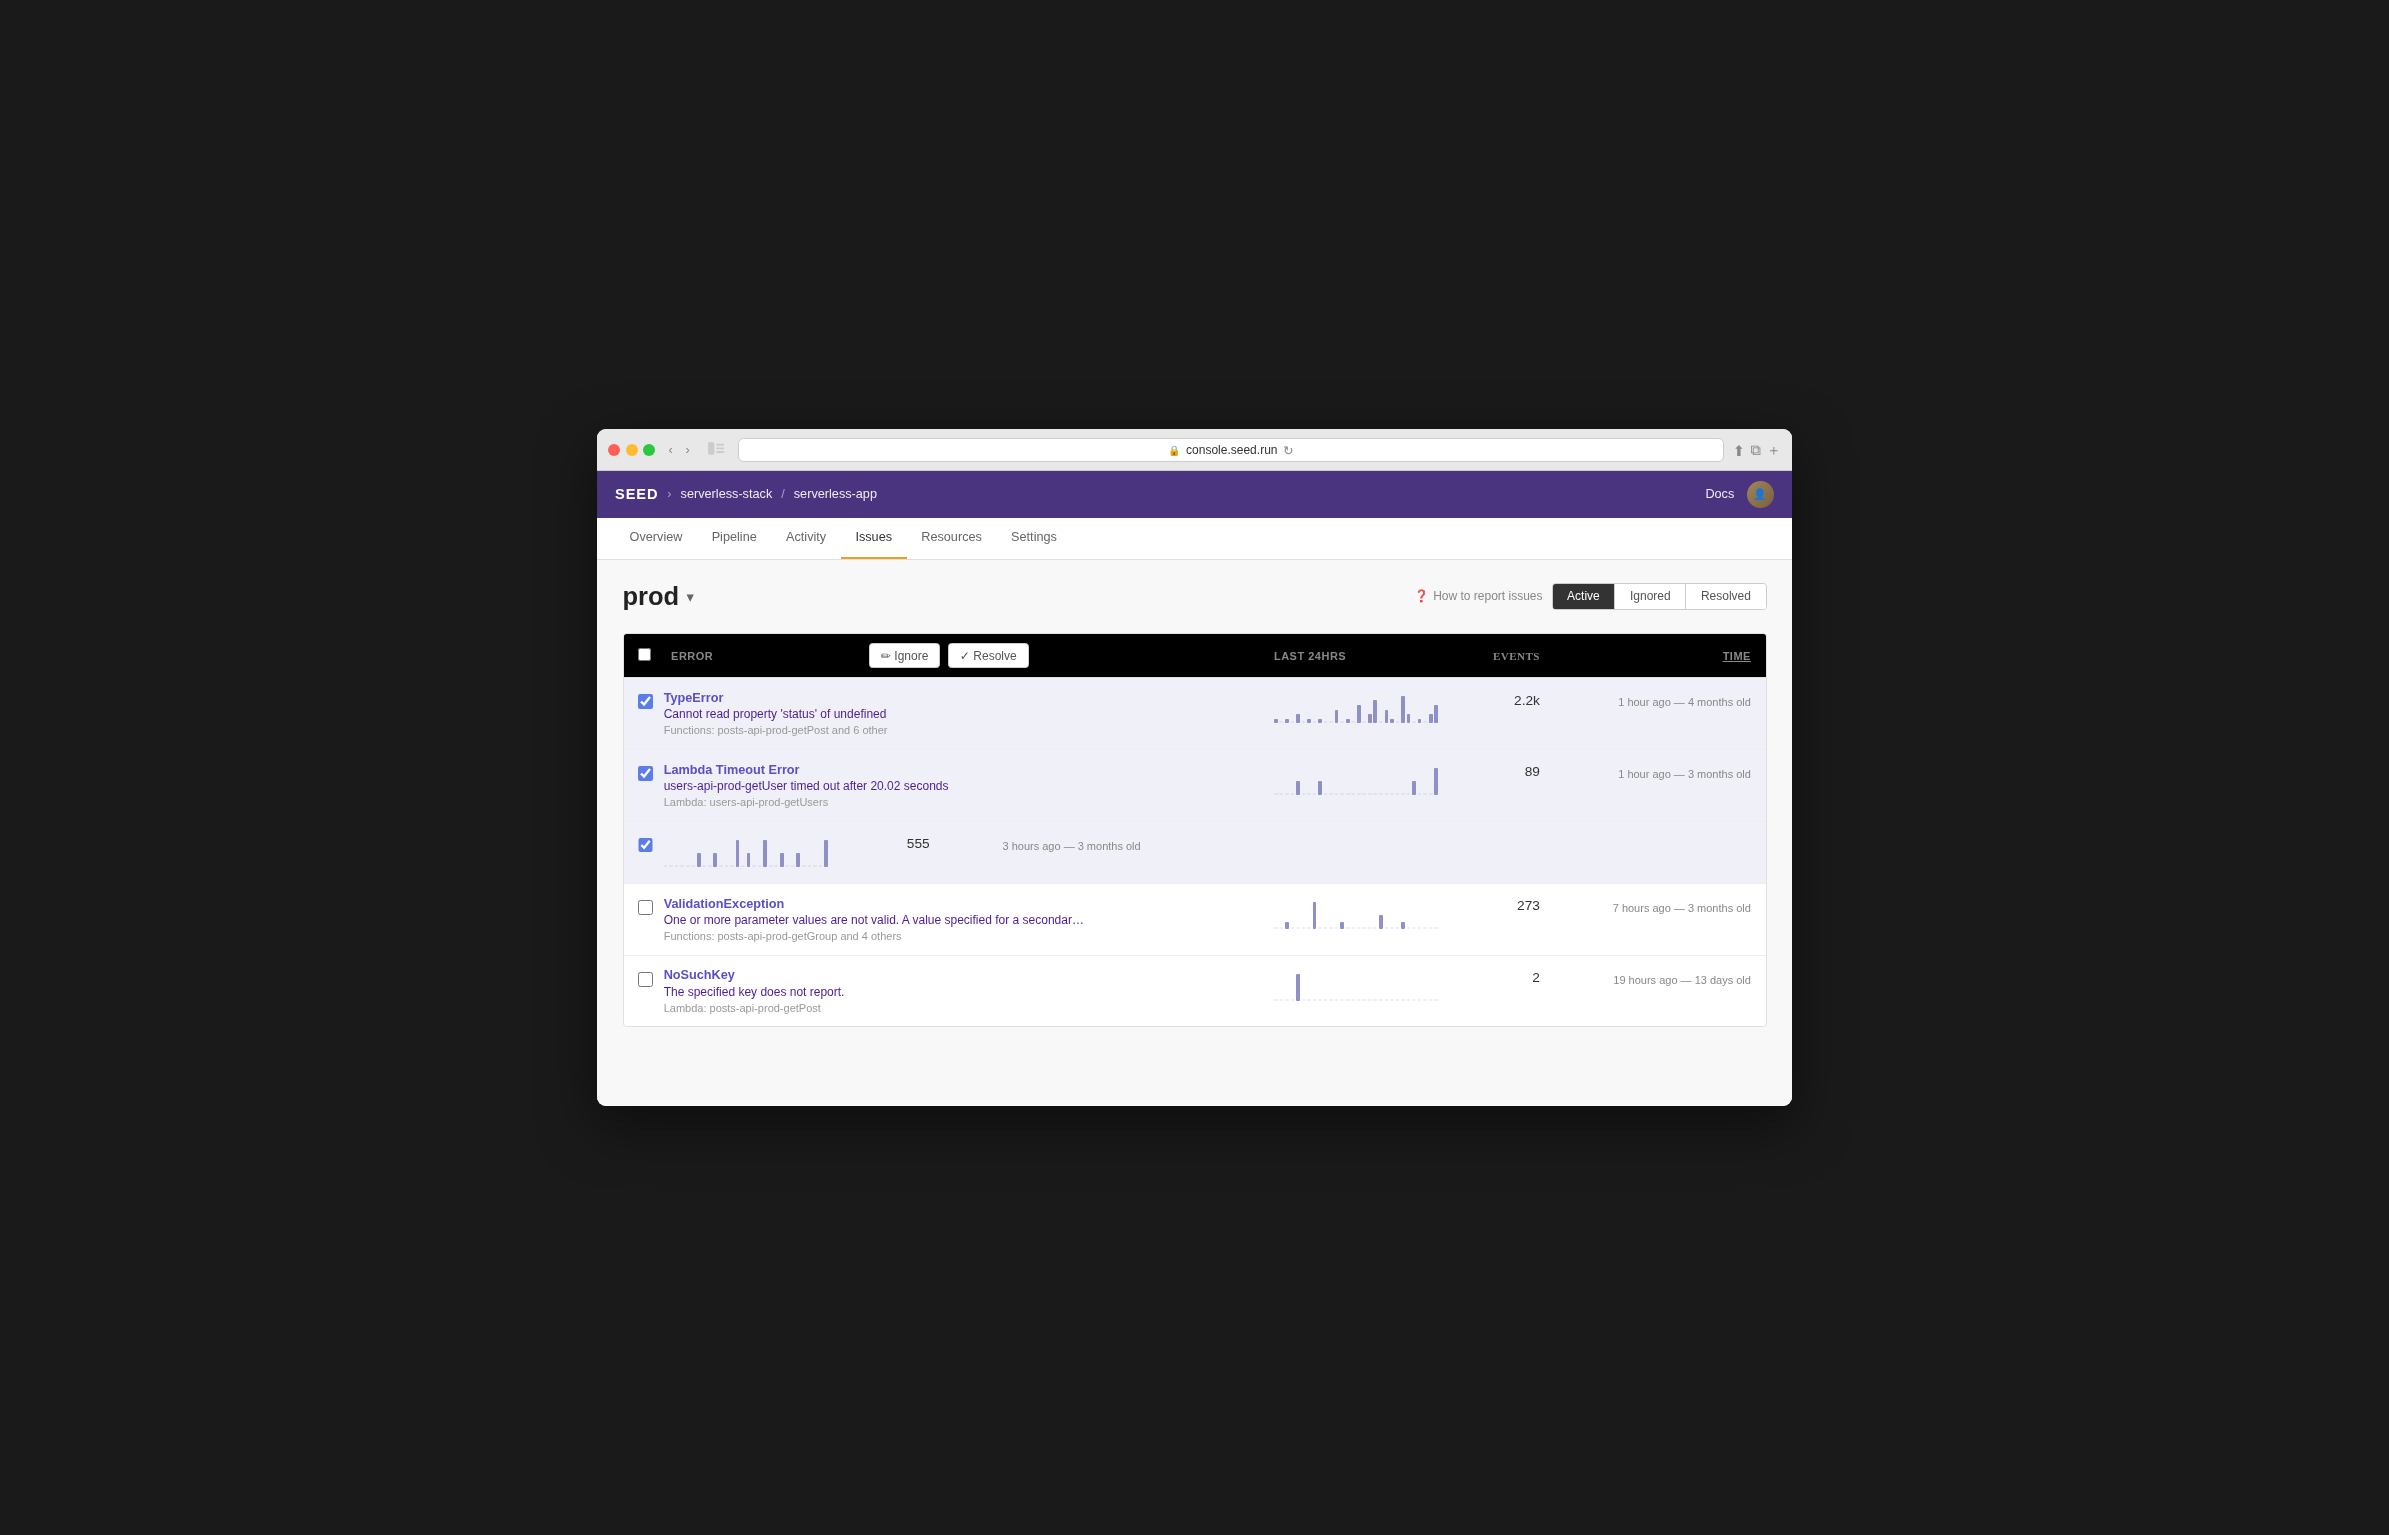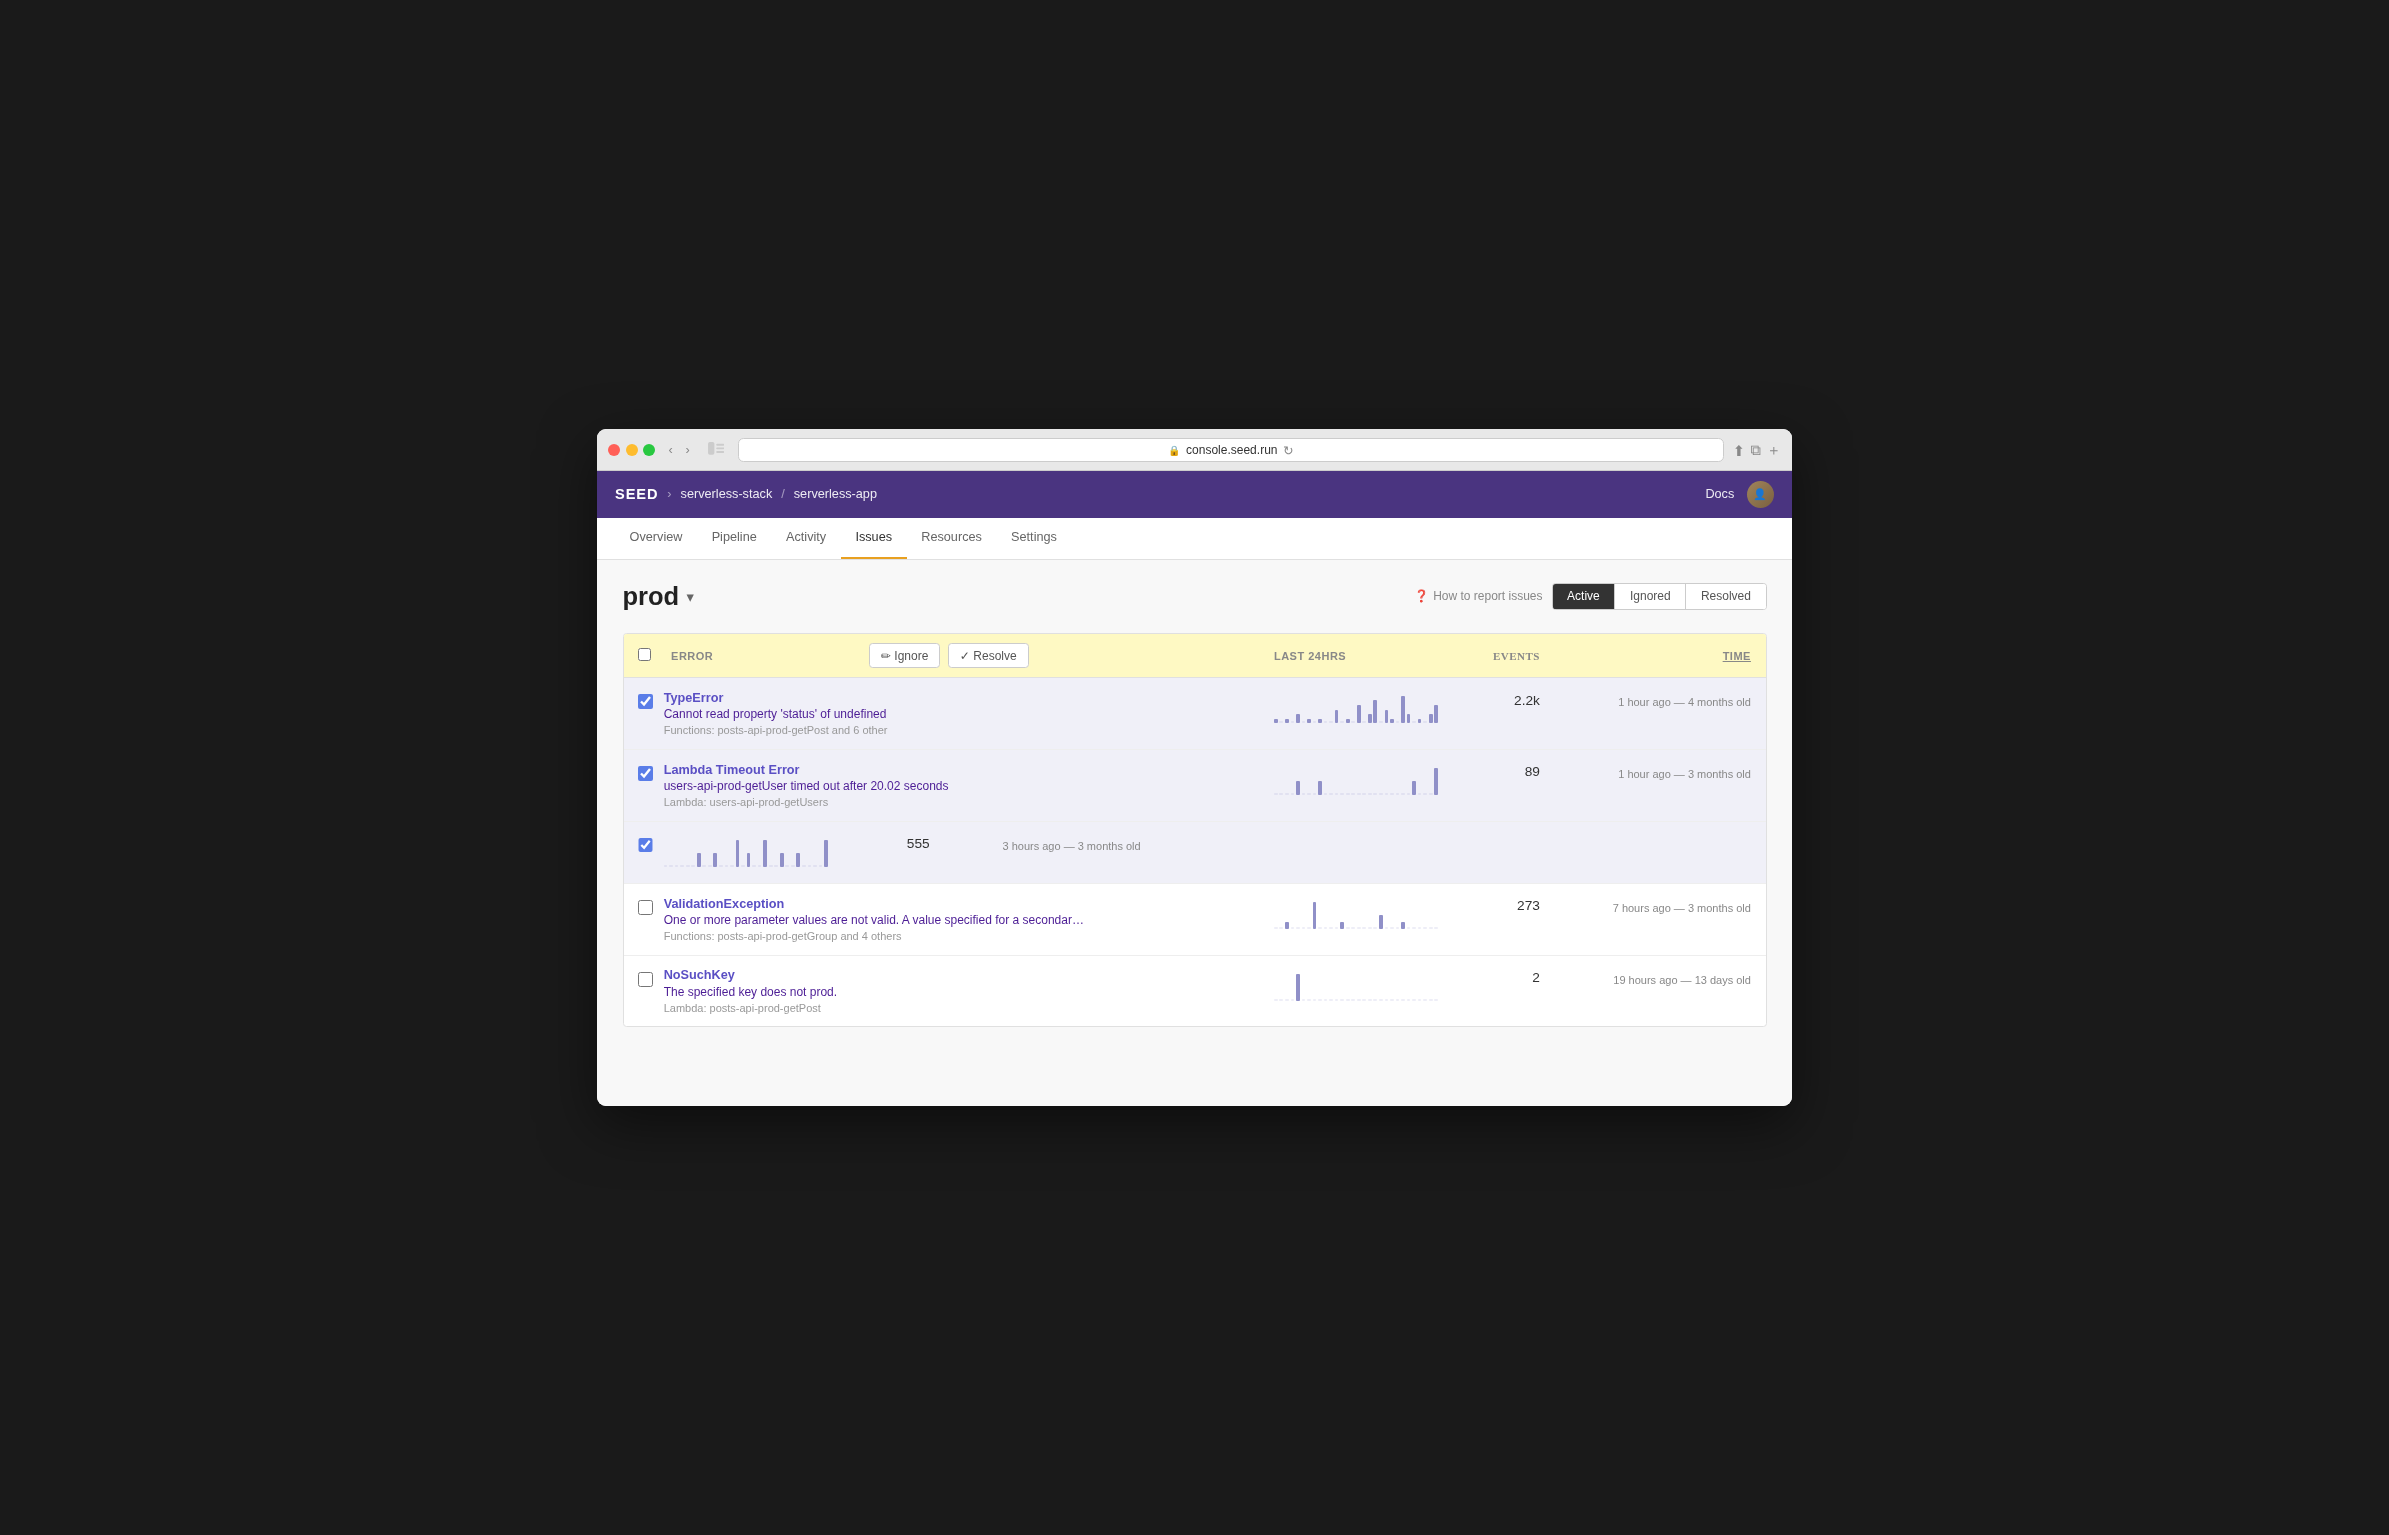--- a/index.html
+++ b/index.html
@@ -219,21 +219,21 @@
     .issues-table {
       background: white;
       border: 0.9px solid #e0e0e0;
       border-radius: 3.6px;
       overflow: hidden;
     }
     .table-header {
       display: flex;
       align-items: center;
       padding: 9px 14.6px;
-      background: #fef9c3;
+      background: #000000;
       border-bottom: 0.9px solid #e0e0e0;
       gap: 11px;
     }
     .col-checkbox { width: 22px; }
     .col-error { flex: 1; font-size: 11px; font-weight: 600; color: #888; letter-spacing: 0.5px; }
     .col-chart { width: 164px; }
     .col-events { width: 91px; text-align: right; font-size: 11px; font-weight: 600; color: #888; letter-spacing: 0.5px; font-family: Liberation Serif, serif; }
     .col-time { width: 200px; text-align: right; font-size: 11px; font-weight: 600; color: #888; letter-spacing: 0.5px; text-decoration: underline; }
     .table-actions {
       display: flex;
@@ -592,21 +592,21 @@
               <div class="bar" style="height:1.8px;opacity:0.15;"></div>
               <div class="bar" style="height:1.8px;opacity:0.15;"></div>
             </div>
       <div class="issue-events">273</div>
       <div class="issue-time">7 hours ago — 3 months old</div>
     </div>
           <div class="issue-row">
       <input type="checkbox" class="issue-checkbox" style="">
       <div class="issue-content">
         <div class="issue-title">NoSuchKey</div>
-        <div class="issue-message">The specified key does not prod.</div>
+        <div class="issue-message">The specified key does not report.</div>
         <div class="issue-meta">Lambda: posts-api-prod-getPost</div>
       </div>
       <div class="issue-chart">
               <div class="bar" style="height:1.8px;opacity:0.15;"></div>
               <div class="bar" style="height:1.8px;opacity:0.15;"></div>
               <div class="bar" style="height:1.8px;opacity:0.15;"></div>
               <div class="bar" style="height:1.8px;opacity:0.15;"></div>
               <div class="bar" style="height:27px;opacity:1;"></div>
               <div class="bar" style="height:1.8px;opacity:0.15;"></div>
               <div class="bar" style="height:1.8px;opacity:0.15;"></div>

